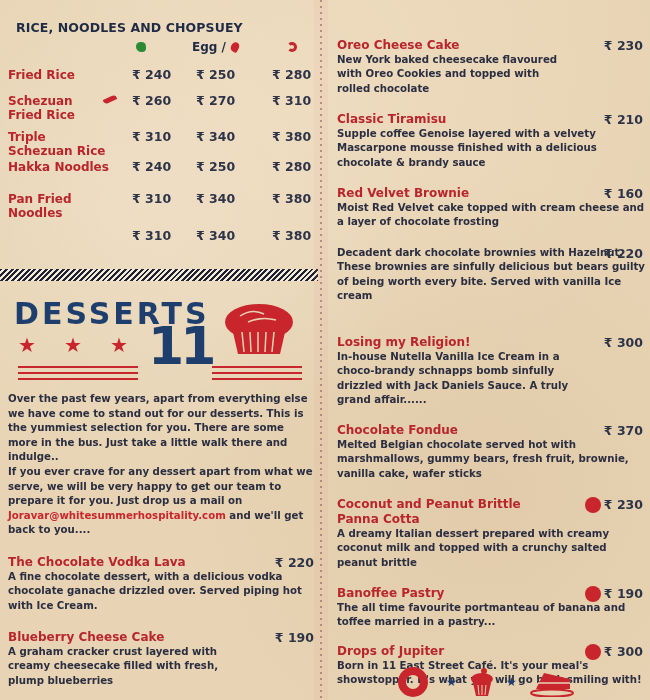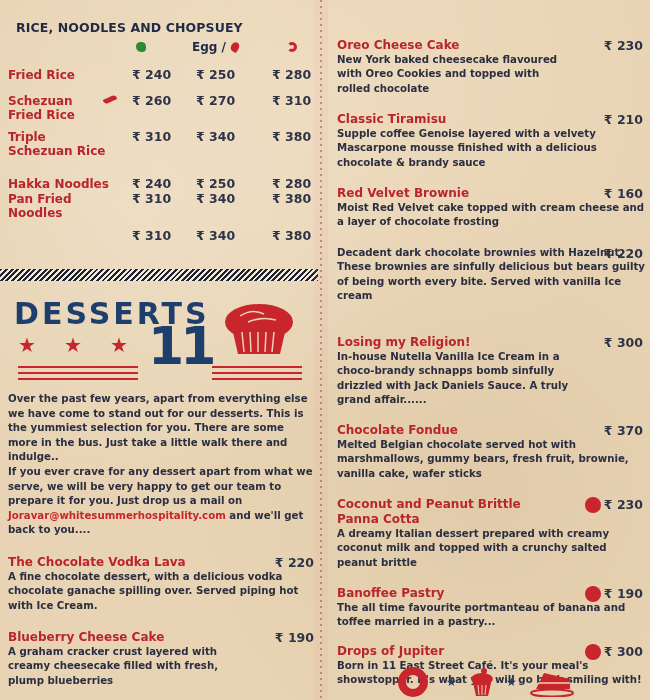--- a/index.html
+++ b/index.html
@@ -118,21 +118,21 @@
     <div class="rice-price p1">₹ 260</div>
     <div class="rice-price p2">₹ 270</div>
     <div class="rice-price p3">₹ 310</div>
   </div>
   <div class="rice-row" style="top:130px">
     <div class="rice-name" style="width:100px">Triple Schezuan Rice</div>
     <div class="rice-price p1">₹ 310</div>
     <div class="rice-price p2">₹ 340</div>
     <div class="rice-price p3">₹ 380</div>
   </div>
-  <div class="rice-row" style="top:177px">
+  <div class="rice-row" style="top:160px">
     <div class="rice-name" style="width:115px">Hakka Noodles</div>
     <div class="rice-price p1">₹ 240</div>
     <div class="rice-price p2">₹ 250</div>
     <div class="rice-price p3">₹ 280</div>
   </div>
   <div class="rice-row" style="top:192px">
     <div class="rice-name" style="width:75px">Pan Fried Noodles</div>
     <div class="rice-price p1">₹ 310</div>
     <div class="rice-price p2">₹ 340</div>
     <div class="rice-price p3">₹ 380</div>
@@ -170,21 +170,21 @@
   <div class="intro">
     <span>Over the past few years, apart from everything else we have come to stand out for our desserts. This is the yummiest selection for you. There are some more in the bus. Just take a little walk there and indulge..</span><br>
     <span>If you ever crave for any dessert apart from what we serve, we will be very happy to get our team to prepare it for you. Just drop us a mail on </span><span class="email">Joravar@whitesummerhospitality.com</span><span> and we'll get back to you....</span>
   </div>
 
   <div class="d-item" style="left:8px; top:555px">
     <div class="d-name">The Chocolate Vodka Lava</div>
     <div class="d-price">
         <span>₹ 220</span>
       </div>
-    <div class="d-desc">A fine chocolate dessert, with a delicious vodka chocolate ganache spilling over. Served piping hot with Ice Cream.</div>
+    <div class="d-desc">A fine chocolate dessert, with a delicious vodka chocolate ganache drizzled over. Served piping hot with Ice Cream.</div>
   </div>
   <div class="d-item" style="left:8px; top:630px">
     <div class="d-name">Blueberry Cheese Cake</div>
     <div class="d-price">
         <span>₹ 190</span>
       </div>
     <div class="d-desc" style="width:220px">A graham cracker crust layered with creamy cheesecake filled with fresh, plump blueberries</div>
   </div>
 </div>
 

